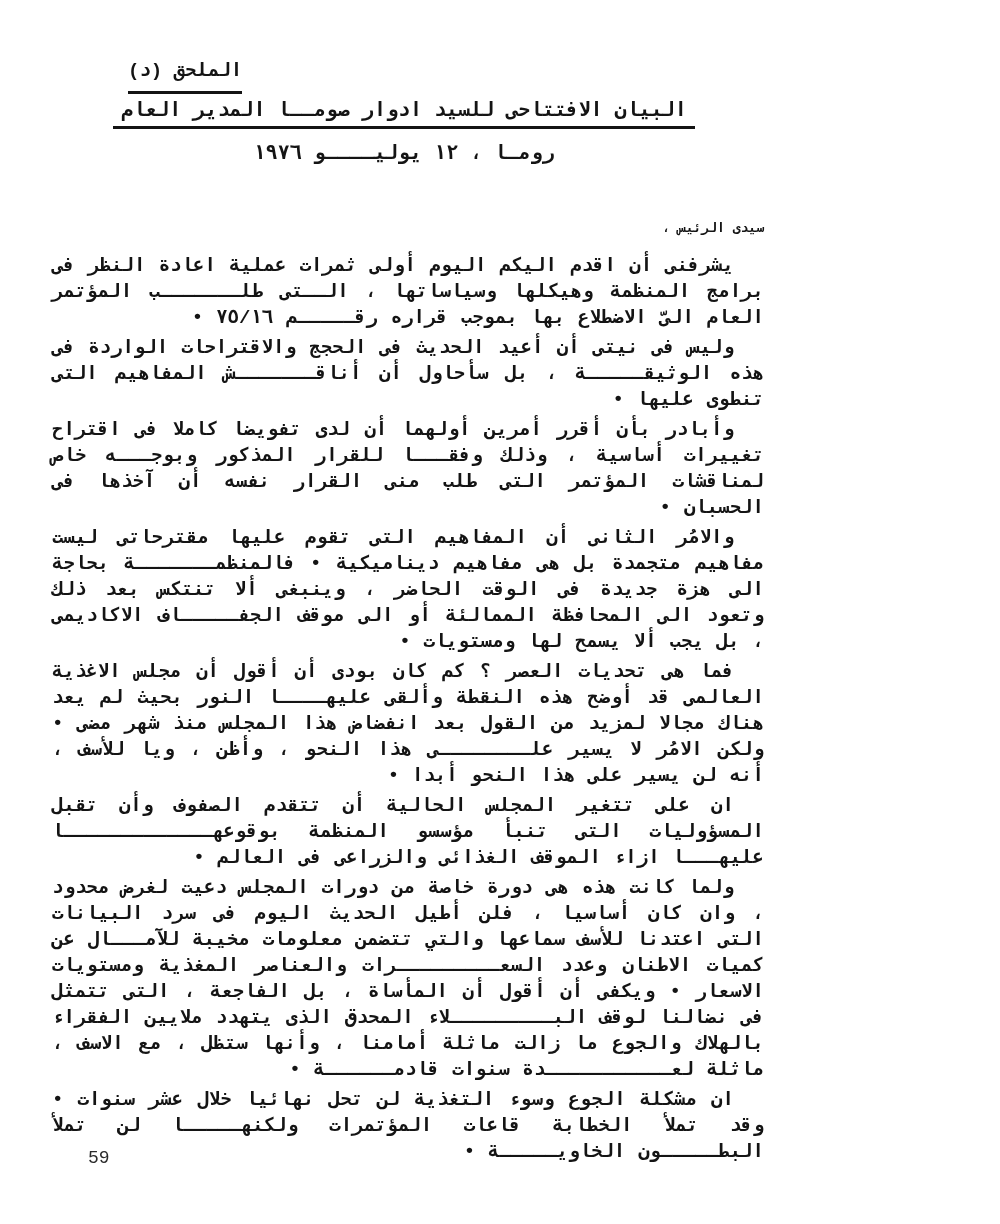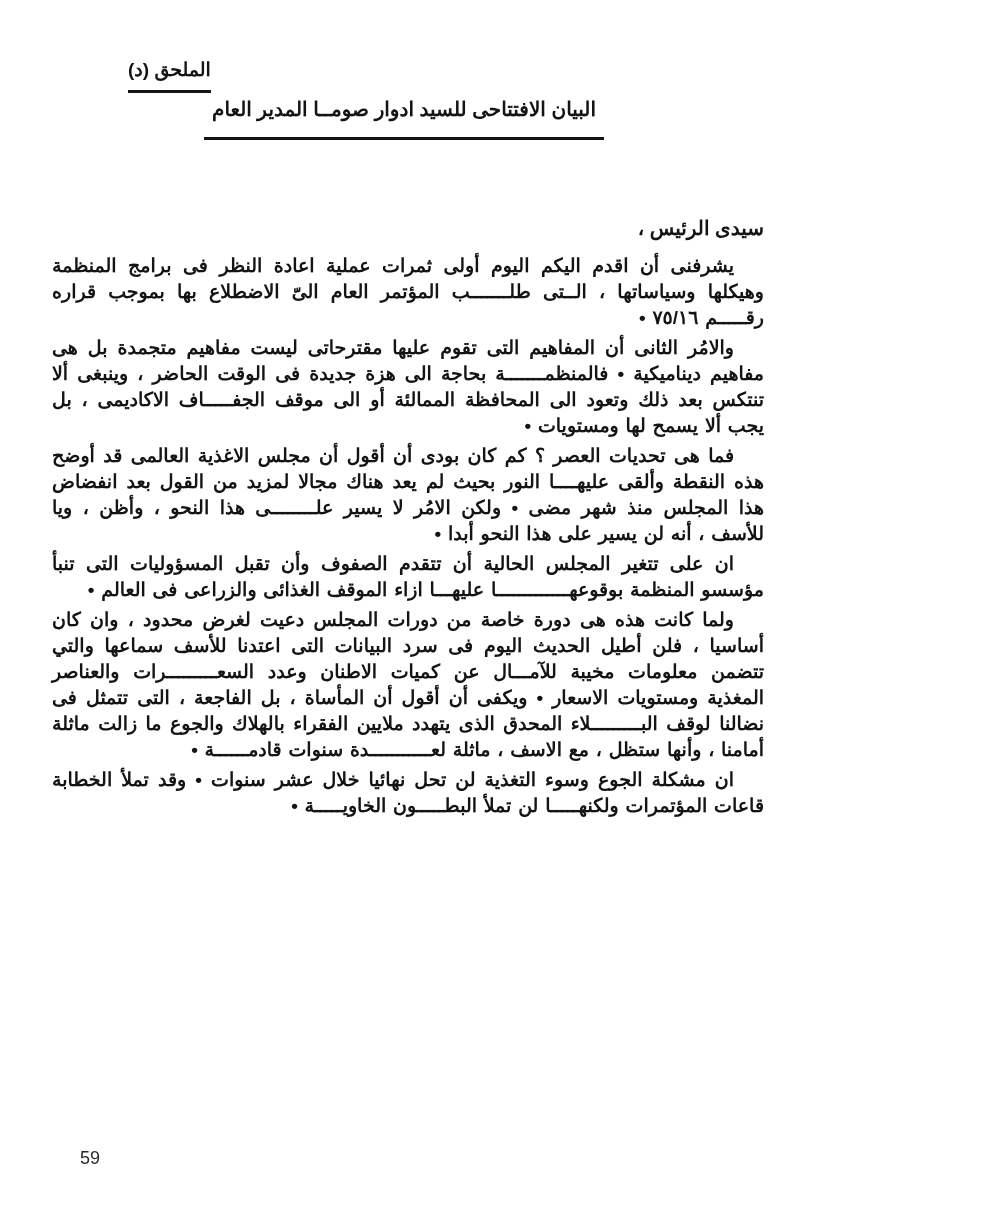--- a/index.html
+++ b/index.html
@@ -6,21 +6,21 @@
     margin: 0;
     padding: 0;
     background: #ffffff;
   }
   .page {
     position: relative;
     width: 808px;
     height: 1224px;
     background: #ffffff;
     color: #141414;
-    font-family: Liberation Sans, sans-serif;
+    font-family: Liberation Mono, monospace;
     direction: rtl;
     overflow: hidden;
   }
   .annex {
     position: absolute;
     top: 58px;
     left: 128px;
     font-size: 19px;
     font-weight: 700;
     white-space: nowrap;
@@ -37,78 +37,83 @@
     right: 0;
     text-align: center;
     font-size: 20px;
     font-weight: 700;
     direction: rtl;
   }
   .title-line { height: 41px; }
   .title-line .u {
     display: inline-block;
     border-bottom: 3px solid #141414;
-    padding: 0 8px 16px 8px;
+    padding: 0 8px 4px 8px;
   }
   .title-line .plain {
     display: inline-block;
     padding-top: 2px;
   }
   .body-text {
     position: absolute;
     top: 210px;
     right: 44px;
     left: 52px;
     direction: rtl;
   }
   .salutation {
     margin: 0 0 6px 0;
-    font-size: 20px;
+    font-size: 13px;
     font-weight: 700;
     line-height: 37px;
   }
   .para {
     margin: 0;
     font-size: 19px;
     font-weight: 700;
     line-height: 26px;
     text-align: justify;
     text-indent: 30px;
     word-spacing: 1.5px;
   }
   .para + .para { margin-top: 4px; }
   .page-number {
     position: absolute;
-    left: 80px;
+    left: 88px;
     top: 1148px;
     font-size: 18px;
     color: #2b2b2b;
     direction: ltr;
     font-weight: 400;
   }
 </style>
 </head>
 <body>
 
 <div class="page">
 
   <div class="annex">
     <span class="annex-text">الملحق  (د)</span>
   </div>
 
   <div class="title-block">
     <div class="title-line">
       <span class="u">البيان الافتتاحى للسيد ادوار صومــا المدير العام</span>
     </div>
+    <div class="title-line">
+      <span class="plain">رومـا ،  ١٢  يوليــــو  ١٩٧٦</span>
+    </div>
   </div>
 
   <div class="body-text">
     <p class="salutation">سيدى الرئيس ،</p>
 
     <p class="para">يشرفنى أن اقدم اليكم اليوم أولى ثمرات عملية اعادة النظر فى برامج المنظمة وهيكلها وسياساتها ، الــتى طلـــــــب المؤتمر العام الىّ الاضطلاع بها بموجب قراره رقـــــم ٧٥/١٦ •</p>
+    <p class="para">وليس فى نيتى أن أعيد الحديث فى الحجج والاقتراحات الواردة فى هذه الوثيقـــــة ، بل سأحاول أن أناقـــــــش المفاهيم التى تنطوى عليها •</p>
+    <p class="para">وأبادر بأن أقرر أمرين أولهما أن لدى تفويضا كاملا فى اقتراح تغييرات أساسية ، وذلك وفقـــا للقرار المذكور وبوجـــه خاص لمناقشات المؤتمر التى طلب منى القرار نفسه أن آخذها فى الحسبان •</p>
     <p class="para">والامُر الثانى أن المفاهيم التى تقوم عليها مقترحاتى ليست مفاهيم متجمدة بل هى مفاهيم ديناميكية • فالمنظمـــــــة بحاجة الى هزة جديدة فى الوقت الحاضر ، وينبغى ألا تنتكس بعد ذلك وتعود الى المحافظة الممالئة أو الى موقف الجفـــــاف الاكاديمى ، بل يجب ألا يسمح لها ومستويات •</p>
     <p class="para">فما هى تحديات العصر ؟ كم كان بودى أن أقول أن مجلس الاغذية العالمى قد أوضح هذه النقطة وألقى عليهــــا النور بحيث لم يعد هناك مجالا لمزيد من القول بعد انفضاض هذا المجلس منذ شهر مضى • ولكن الامُر لا يسير علــــــــى هذا النحو ، وأظن ، ويا للأسف ، أنه لن يسير على هذا النحو أبدا •</p>
     <p class="para">ان على تتغير المجلس الحالية أن تتقدم الصفوف وأن تقبل المسؤوليات التى تنبأ مؤسسو المنظمة بوقوعهـــــــــــــا عليهـــا ازاء الموقف الغذائى والزراعى فى العالم •</p>
     <p class="para">ولما كانت هذه هى دورة خاصة من دورات المجلس دعيت لغرض محدود ، وان كان أساسيا ، فلن أطيل الحديث اليوم فى سرد البيانات التى اعتدنا للأسف سماعها والتي تتضمن معلومات مخيبة للآمـــال عن كميات الاطنان وعدد السعـــــــــرات والعناصر المغذية ومستويات الاسعار • ويكفى أن أقول أن المأساة ، بل الفاجعة ، التى تتمثل فى نضالنا لوقف البـــــــــلاء المحدق الذى يتهدد ملايين الفقراء بالهلاك والجوع ما زالت ماثلة أمامنا ، وأنها ستظل ، مع الاسف ، ماثلة لعـــــــــــدة سنوات قادمــــــة •</p>
     <p class="para">ان مشكلة الجوع وسوء التغذية لن تحل نهائيا خلال عشر سنوات • وقد تملأ الخطابة قاعات المؤتمرات ولكنهـــــا لن تملأ البطـــــون الخاويـــــة •</p>
   </div>
 
   <div class="page-number">59</div>
 
 </div>

